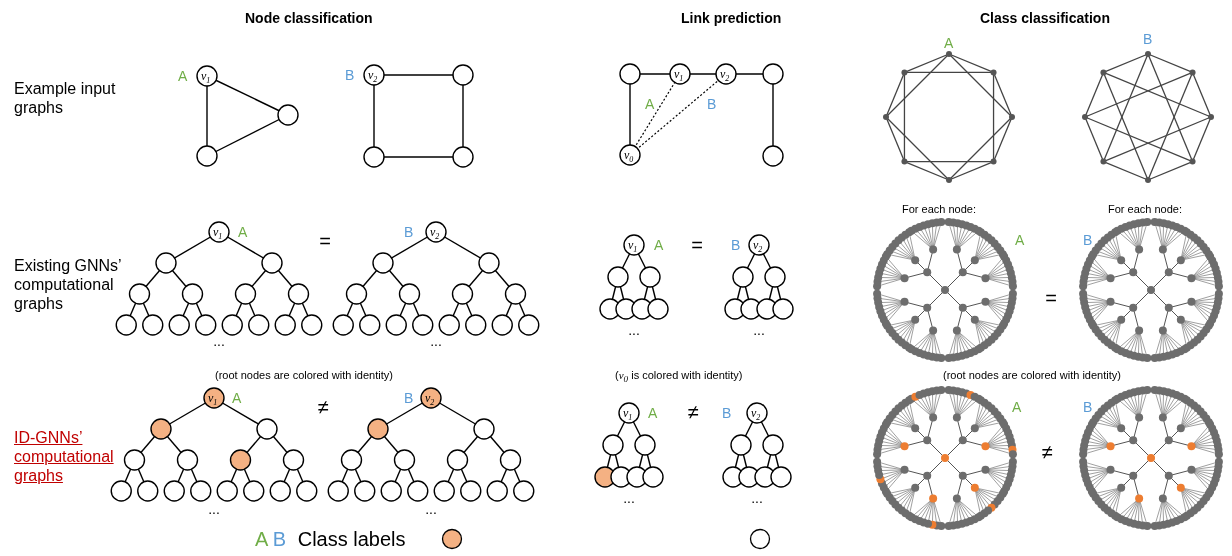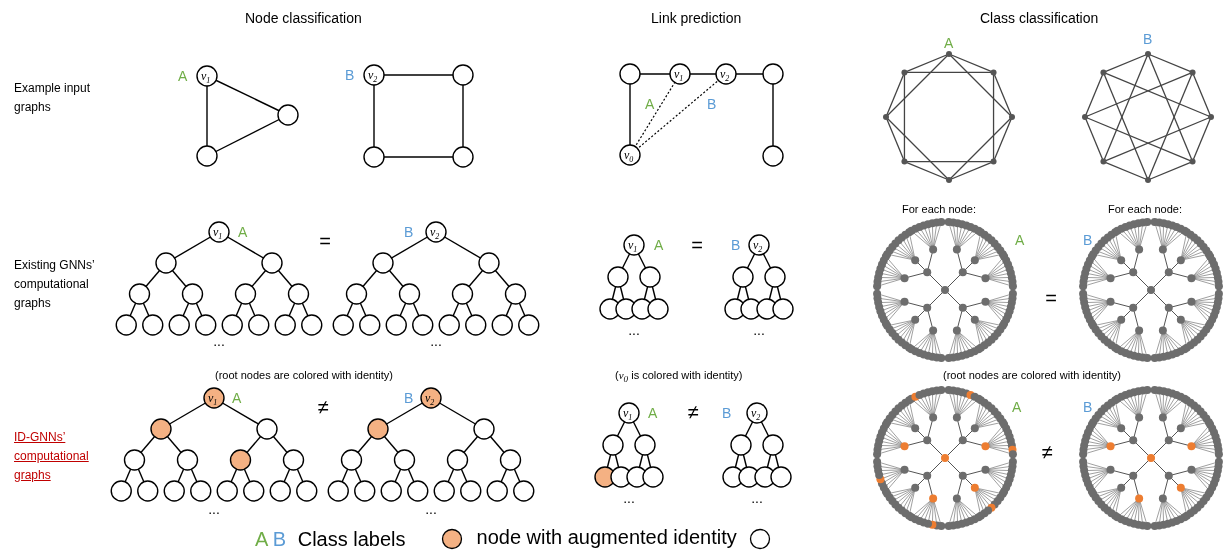--- a/index.html
+++ b/index.html
@@ -1,31 +1,31 @@
 <!DOCTYPE html>
 <html><head>
 <meta charset="utf-8">
 <style>
   html,body{margin:0;padding:0;background:#fff;}
   body{width:1232px;height:556px;overflow:hidden;position:relative;font-family:"Liberation Sans","DejaVu Sans",sans-serif;}
   .abs{position:absolute;}
-  .title{font-weight:normal;font-size:14px;color:#000;white-space:nowrap;}
-  .rowlabel{font-size:12px;line-height:19px;color:#000;}
+  .title{font-weight:bold;font-size:14px;color:#000;white-space:nowrap;}
+  .rowlabel{font-size:16px;line-height:19px;color:#000;}
   .rowlabel.red{color:#c00000;}
   .note{font-size:11px;color:#000;white-space:nowrap;}
   .legend{font-size:20px;color:#000;white-space:nowrap;}
   svg text{font-family:"Liberation Sans","DejaVu Sans",sans-serif;}
   svg .vlab{font-family:"Liberation Serif","DejaVu Serif",serif;font-style:italic;}
   #canvas{position:absolute;left:0;top:0;}
 </style>
 </head>
 <body>
 
 <div class="abs title" style="left:245px;top:10px;">Node classification</div>
-<div class="abs title" style="left:651px;top:10px;">Link prediction</div>
+<div class="abs title" style="left:681px;top:10px;">Link prediction</div>
 <div class="abs title" style="left:980px;top:10px;">Class classification</div>
 
 <div class="abs rowlabel" style="left:14px;top:79px;">
   <div>Example input</div>
   <div>graphs</div>
 </div>
 <div class="abs rowlabel" style="left:14px;top:256px;">
   <div>Existing GNNs’</div>
   <div>computational</div>
   <div>graphs</div>
@@ -47,21 +47,20 @@
 
 <div class="abs legend" style="left:255px;top:528px;">
   <span style="color:#70ad47">A</span>
   <span style="color:#5b9bd5">B</span>
   <span style="margin-left:6px">Class labels</span>
 </div>
 <div class="abs legend" style="left:441px;top:526px;">
   <svg width="22" height="22" style="vertical-align:middle">
       <circle cx="11" cy="11" r="9.5" fill="#f4b183" stroke="#000" stroke-width="1.3"></circle>
     </svg>
-  <span style="margin-left:8px">node with augmented identity</span>
 </div>
 <div class="abs legend" style="left:749px;top:526px;">
   <svg width="22" height="22" style="vertical-align:middle">
       <circle cx="11" cy="11" r="9.5" fill="#fff" stroke="#000" stroke-width="1.3"></circle>
     </svg>
 </div>
 
 <svg id="canvas" width="1232" height="556">
     <line x1="207" y1="76" x2="207" y2="156" stroke="#000" stroke-width="1.4" stroke-dasharray=""></line>
     <line x1="207" y1="76" x2="288" y2="115" stroke="#000" stroke-width="1.4" stroke-dasharray=""></line>

